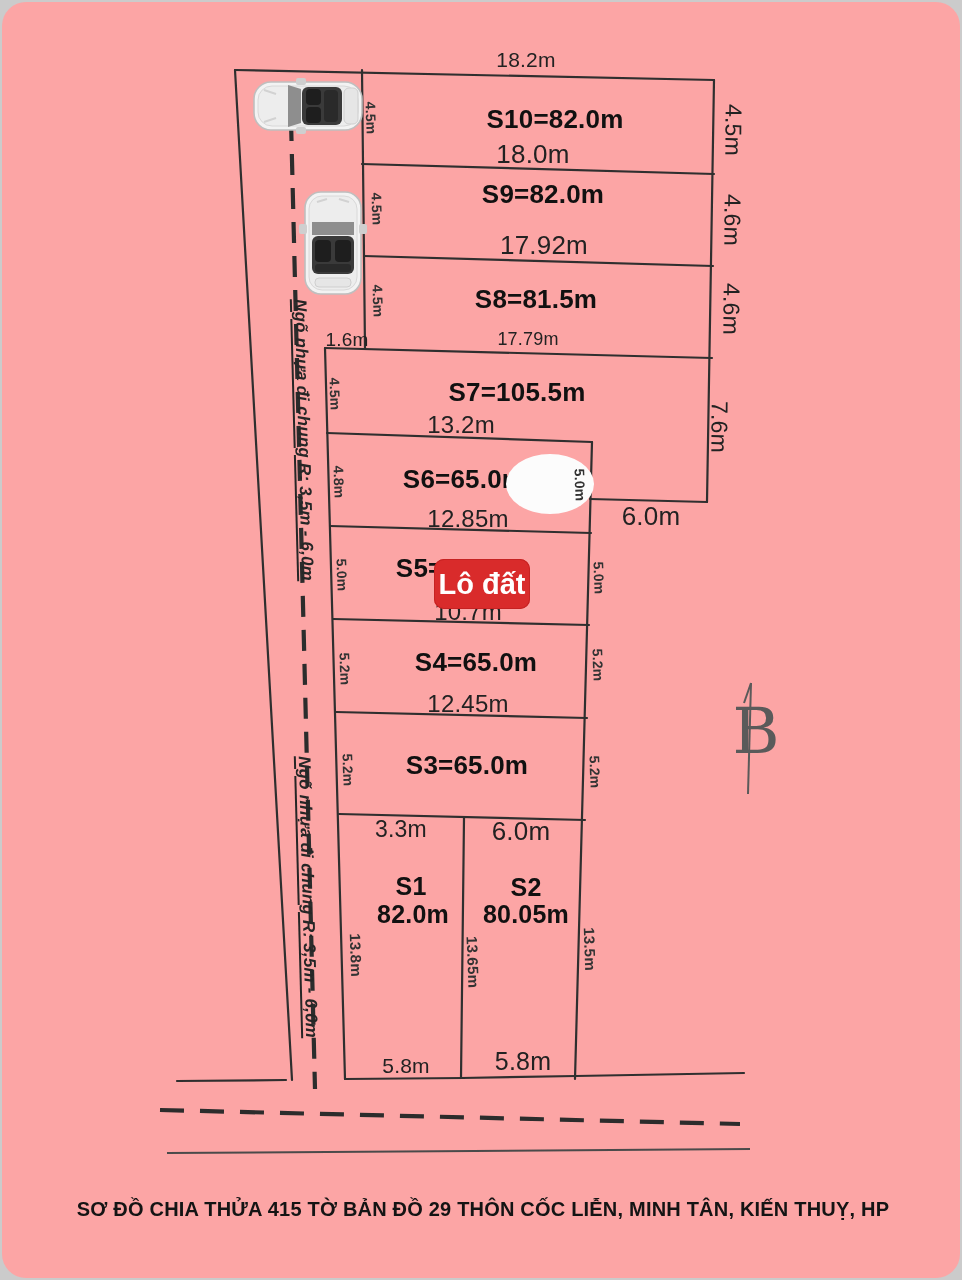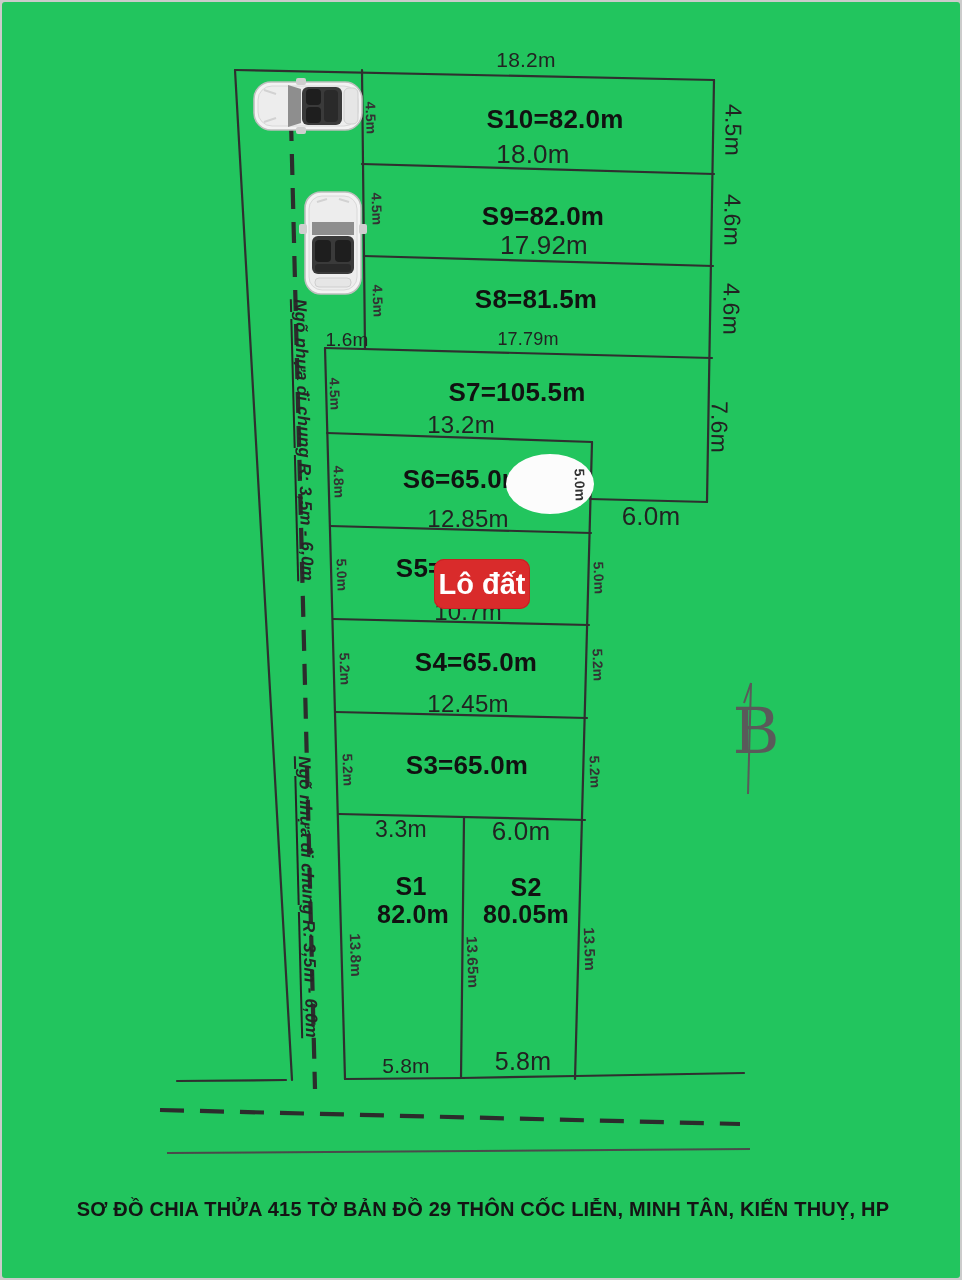--- a/index.html
+++ b/index.html
@@ -5,22 +5,22 @@
   html,body{margin:0;padding:0;}
   body{
     width:962px;height:1280px;
     background:#cbcbcb;
     font-family:"Liberation Sans", sans-serif;
     position:relative;
     overflow:hidden;
   }
   .card{
     position:absolute;inset:2px;
-    background:#22c55e;
-    border-radius:3px;
+    background:#fca5a5;
+    border-radius:24px;
     overflow:hidden;
   }
   .layer{position:absolute;left:0;top:0;width:962px;height:1280px;}
   .lbl{
     position:absolute;
     transform:translate(-50%,-50%);
     color:#1b1b1b;
     white-space:nowrap;
     letter-spacing:0.2px;
     line-height:1;
@@ -137,21 +137,21 @@
     </g>
   </svg>
 
   <div class="lbl dim" style="left:524px;top:57px;font-size:21px">18.2m</div>
 
   <div class="lbl plot" style="left:553px;top:117px">S10=82.0m</div>
   <div class="lbl dim" style="left:531px;top:152px;font-size:26px">18.0m</div>
   <div class="lbl small rot" style="left:369px;top:116px;font-size:14px">4.5m</div>
   <div class="lbl dim rot90" style="left:731px;top:128px;font-size:23px">4.5m</div>
 
-  <div class="lbl plot" style="left:541px;top:214px">S9=82.0m</div>
+  <div class="lbl plot" style="left:541px;top:192px">S9=82.0m</div>
   <div class="lbl dim" style="left:542px;top:243px;font-size:26px">17.92m</div>
   <div class="lbl small rot" style="left:375px;top:207px;font-size:14px">4.5m</div>
   <div class="lbl dim rot90" style="left:730px;top:218px;font-size:23px">4.6m</div>
 
   <div class="lbl plot" style="left:534px;top:297px">S8=81.5m</div>
   <div class="lbl dim" style="left:526px;top:337px;font-size:18px">17.79m</div>
   <div class="lbl small rot" style="left:376px;top:299px;font-size:14px">4.5m</div>
   <div class="lbl dim rot90" style="left:729px;top:307px;font-size:23px">4.6m</div>
 
   <div class="lbl dim" style="left:345px;top:337px;font-size:19px">1.6m</div>

